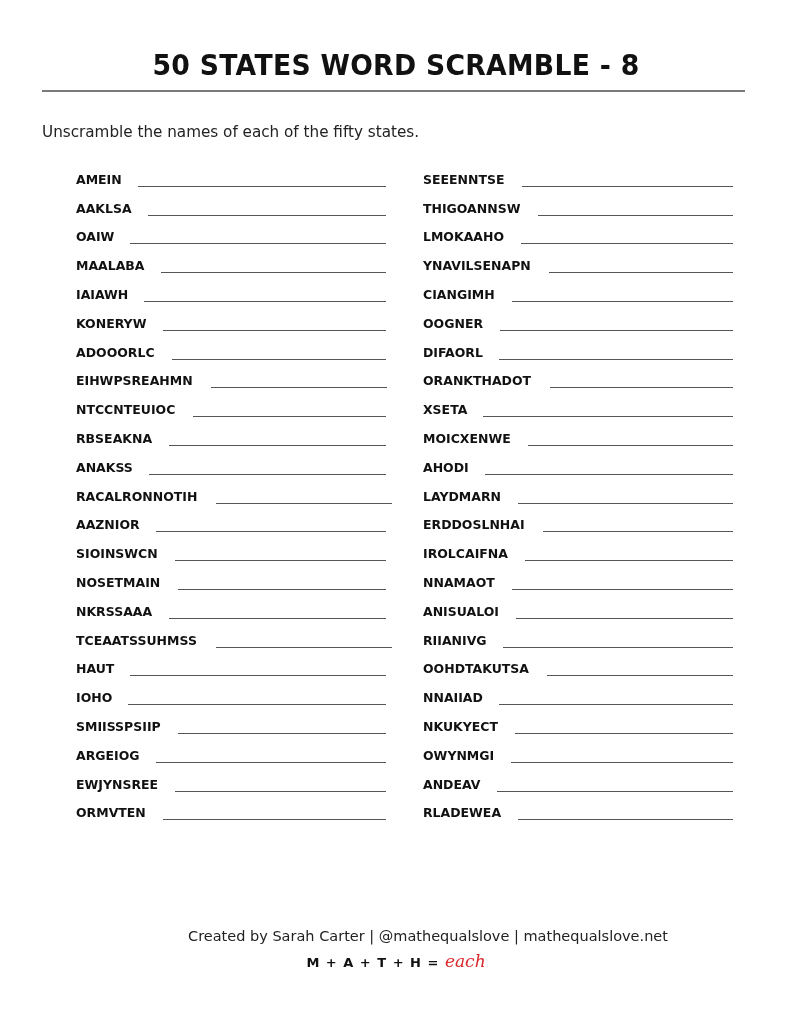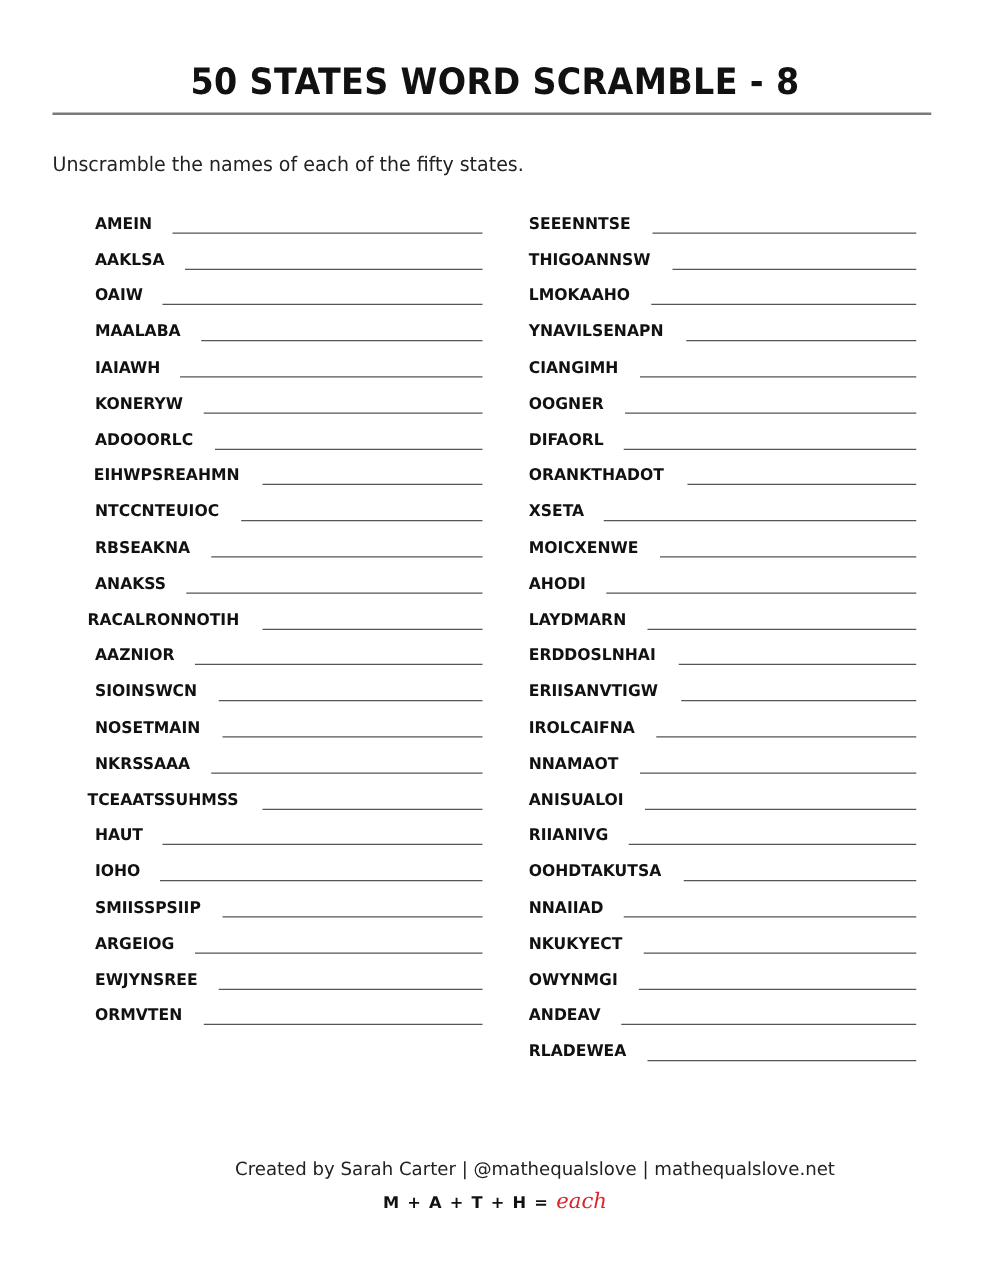--- a/index.html
+++ b/index.html
@@ -7,21 +7,21 @@
          font-family: "Liberation Sans", "DejaVu Sans", sans-serif; color: #111; }
   .title { position: absolute; top: 48px; left: 0; width: 792px; text-align: center;
            font-family: "DejaVu Sans", sans-serif; font-weight: bold; font-size: 29px;
            letter-spacing: 0.3px; color: #111; transform: scaleX(0.92); transform-origin: center; }
   .rule { position: absolute; top: 90px; left: 42px; width: 703px; height: 2px; background: #7a7a7a; }
   .instructions { position: absolute; top: 122px; left: 42px; font-size: 16px; color: #222;
                   font-family: "DejaVu Sans", sans-serif; font-weight: normal; transform: scaleX(0.95); transform-origin: left; }
   .col { position: absolute; top: 160px; width: 310px; }
   .col.left { left: 76px; }
   .col.right { left: 423px; }
-  .row { display: flex; align-items: flex-end; height: 28.8px; justify-content: flex-end; }
+  .row { display: flex; align-items: flex-end; height: 28.8px; }
   .word { font-family: "DejaVu Sans", sans-serif; font-weight: bold; font-size: 13px; color: #111;
           white-space: nowrap; padding-right: 14px; line-height: 18px; letter-spacing: 0px;
           transform: scaleX(0.96); transform-origin: left; }
   .answer { flex: 1; border: none; border-bottom: 1.5px solid #555; height: 16px; margin-bottom: 2px;
             background: transparent; outline: none; font-size: 13px; padding: 0; }
   .footer-credit { position: absolute; top: 928px; left: 0; width: 792px; text-align: center;
                    font-family: "DejaVu Sans", sans-serif; font-size: 14.5px; color: #222; margin-left: 32px; }
   .footer-logo { position: absolute; top: 951px; left: 0; width: 792px; text-align: center;
                  font-family: "DejaVu Sans", sans-serif; font-weight: bold; font-size: 13px; color: #111;
                  letter-spacing: 1px; }
@@ -176,24 +176,20 @@
     </div>
     <div class="row">
       <span class="word">LAYDMARN</span>
       <input class="answer" type="text" value="" style="">
     </div>
     <div class="row">
       <span class="word">ERDDOSLNHAI</span>
       <input class="answer" type="text" value="" style="">
     </div>
     <div class="row">
-      <span class="word">ERIISANVTIGW</span>
-      <input class="answer" type="text" value="" style="">
-    </div>
-    <div class="row">
       <span class="word">IROLCAIFNA</span>
       <input class="answer" type="text" value="" style="">
     </div>
     <div class="row">
       <span class="word">NNAMAOT</span>
       <input class="answer" type="text" value="" style="">
     </div>
     <div class="row">
       <span class="word">ANISUALOI</span>
       <input class="answer" type="text" value="" style="">

